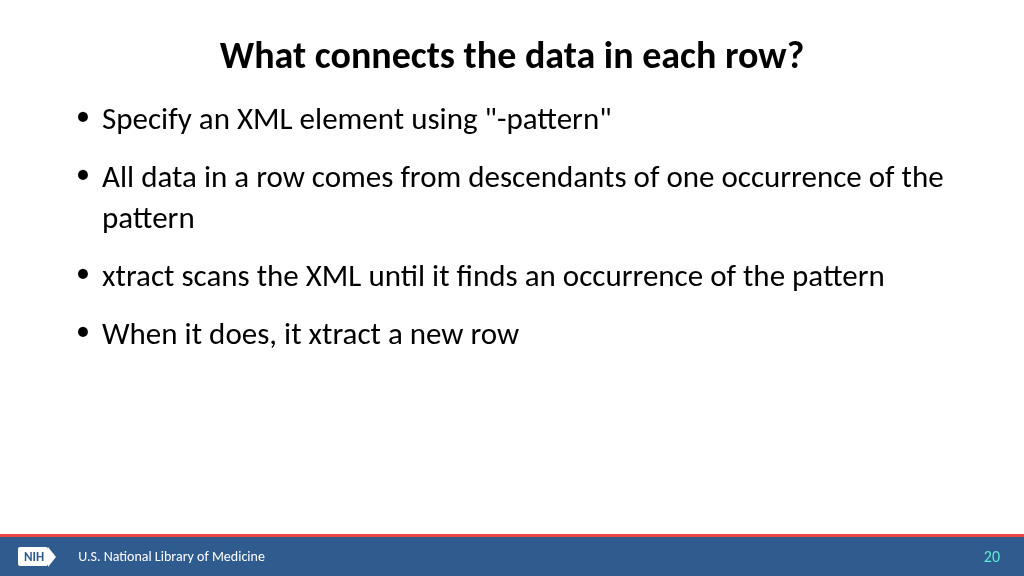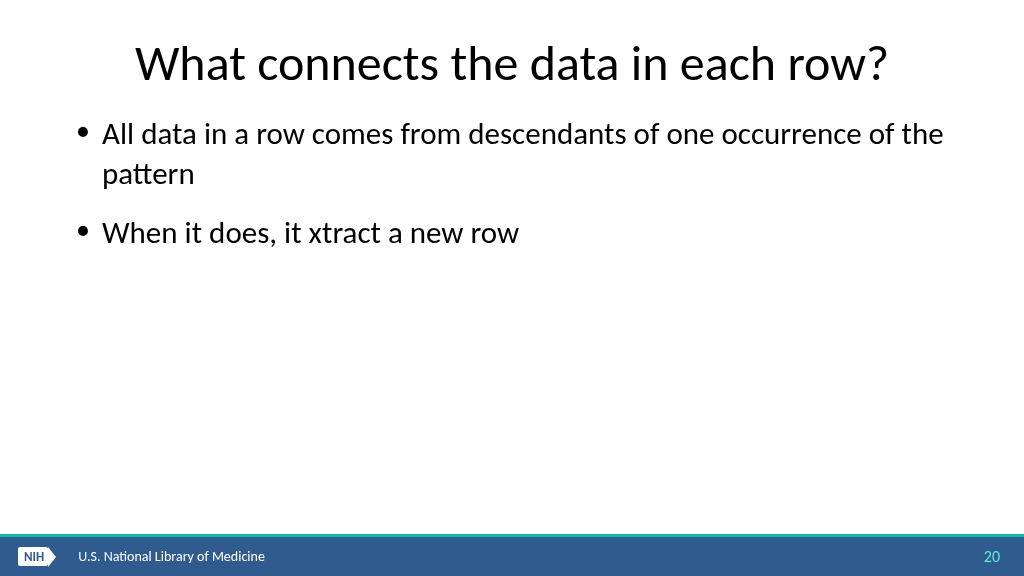--- a/index.html
+++ b/index.html
@@ -15,22 +15,22 @@
       position: relative;
       overflow: hidden;
     }
     .slide {
       width: 100%;
       height: 100%;
       display: flex;
       flex-direction: column;
     }
     .title {
-      font-size: 50px;
-      font-weight: 400;
+      font-size: 38px;
+      font-weight: 700;
       color: #000000;
       text-align: center;
       padding: 32px 40px 20px 40px;
     }
     .content {
       flex: 1;
       padding: 0 70px 0 70px;
     }
     .bullet-list {
       list-style: none;
@@ -47,21 +47,21 @@
       content: "•";
       position: absolute;
       left: 6px;
       top: 0;
       font-size: 28px;
       color: #000000;
     }
     .footer {
       height: 42px;
       background: #2f5b8f;
-      border-top: 3px solid #14b8a6;
+      border-top: 3px solid #ef4444;
       display: flex;
       align-items: center;
       justify-content: space-between;
       padding: 0 24px 0 18px;
     }
     .footer-left {
       display: flex;
       align-items: center;
       gap: 10px;
     }
@@ -98,21 +98,23 @@
     }
   </style>
 </head>
 <body>
 
 <div class="slide">
   <h1 class="title">What connects the data in each row?</h1>
 
   <div class="content">
     <ul class="bullet-list">
+      <li class="bullet-item">Specify an XML element using "-pattern"</li>
       <li class="bullet-item">All data in a row comes from descendants of one occurrence of the pattern</li>
+      <li class="bullet-item">xtract scans the XML until it finds an occurrence of the pattern</li>
       <li class="bullet-item">When it does, it xtract a new row</li>
     </ul>
   </div>
 
   <div class="footer">
     <div class="footer-left">
       <div class="nih-logo">NIH</div>
       <span class="footer-text">U.S. National Library of Medicine</span>
     </div>
     <span class="page-number">20</span>

